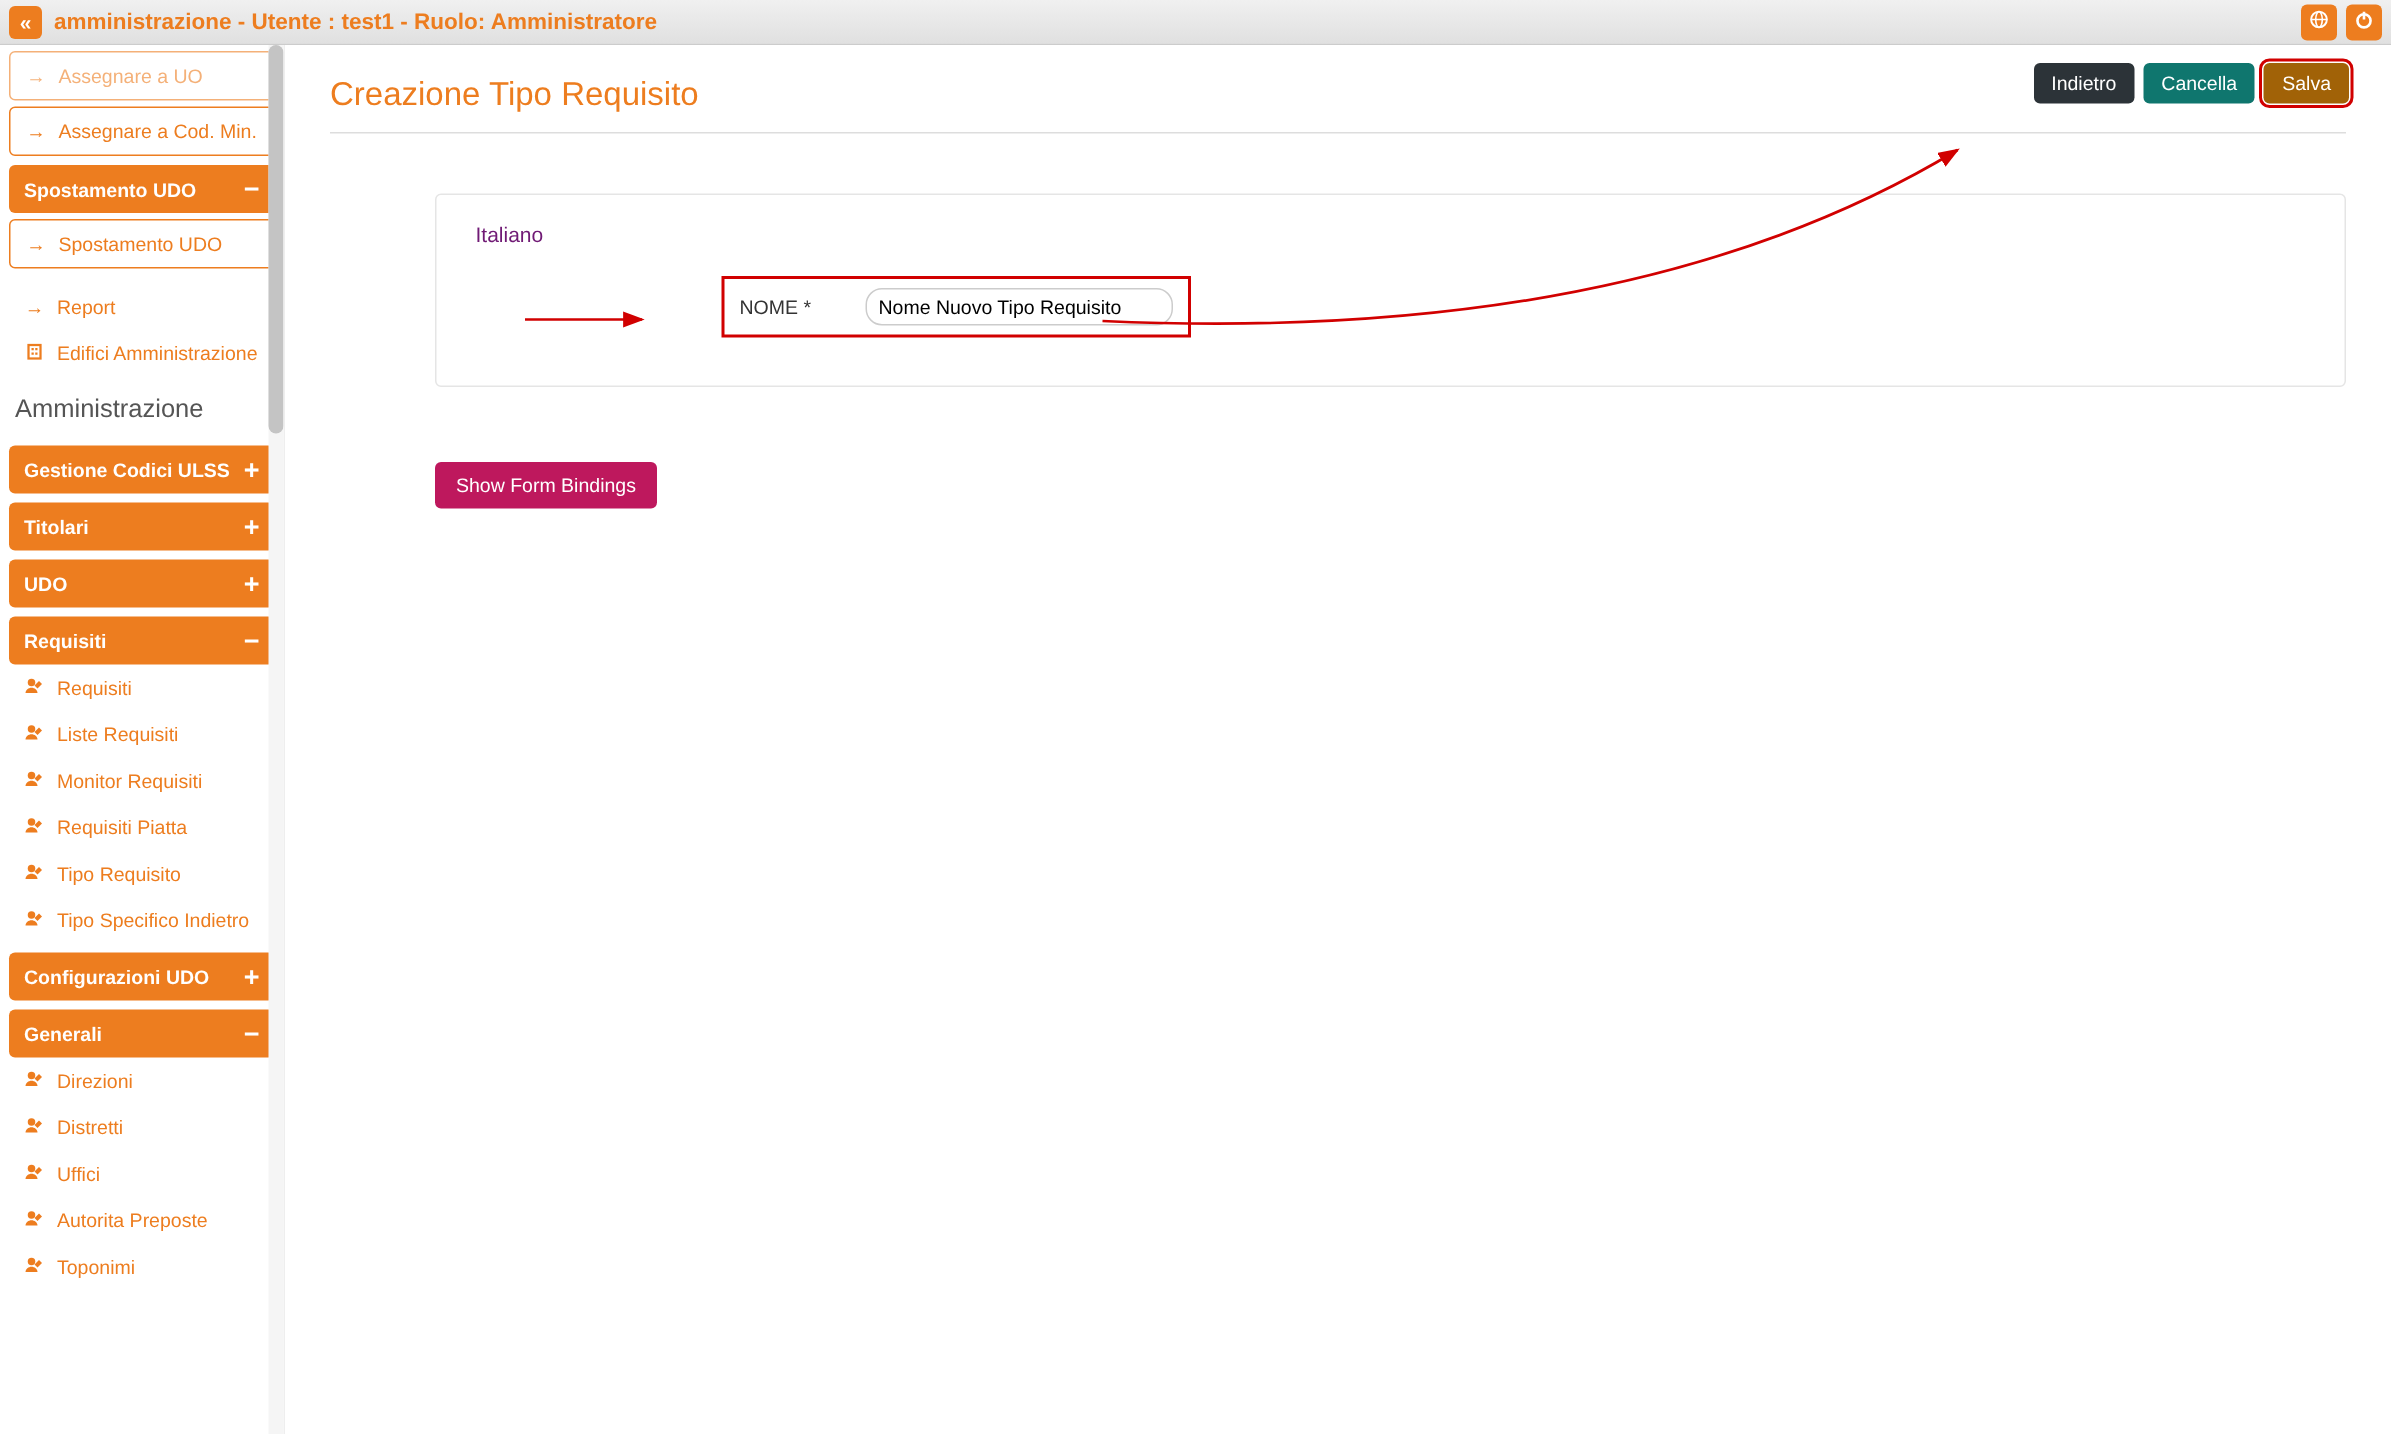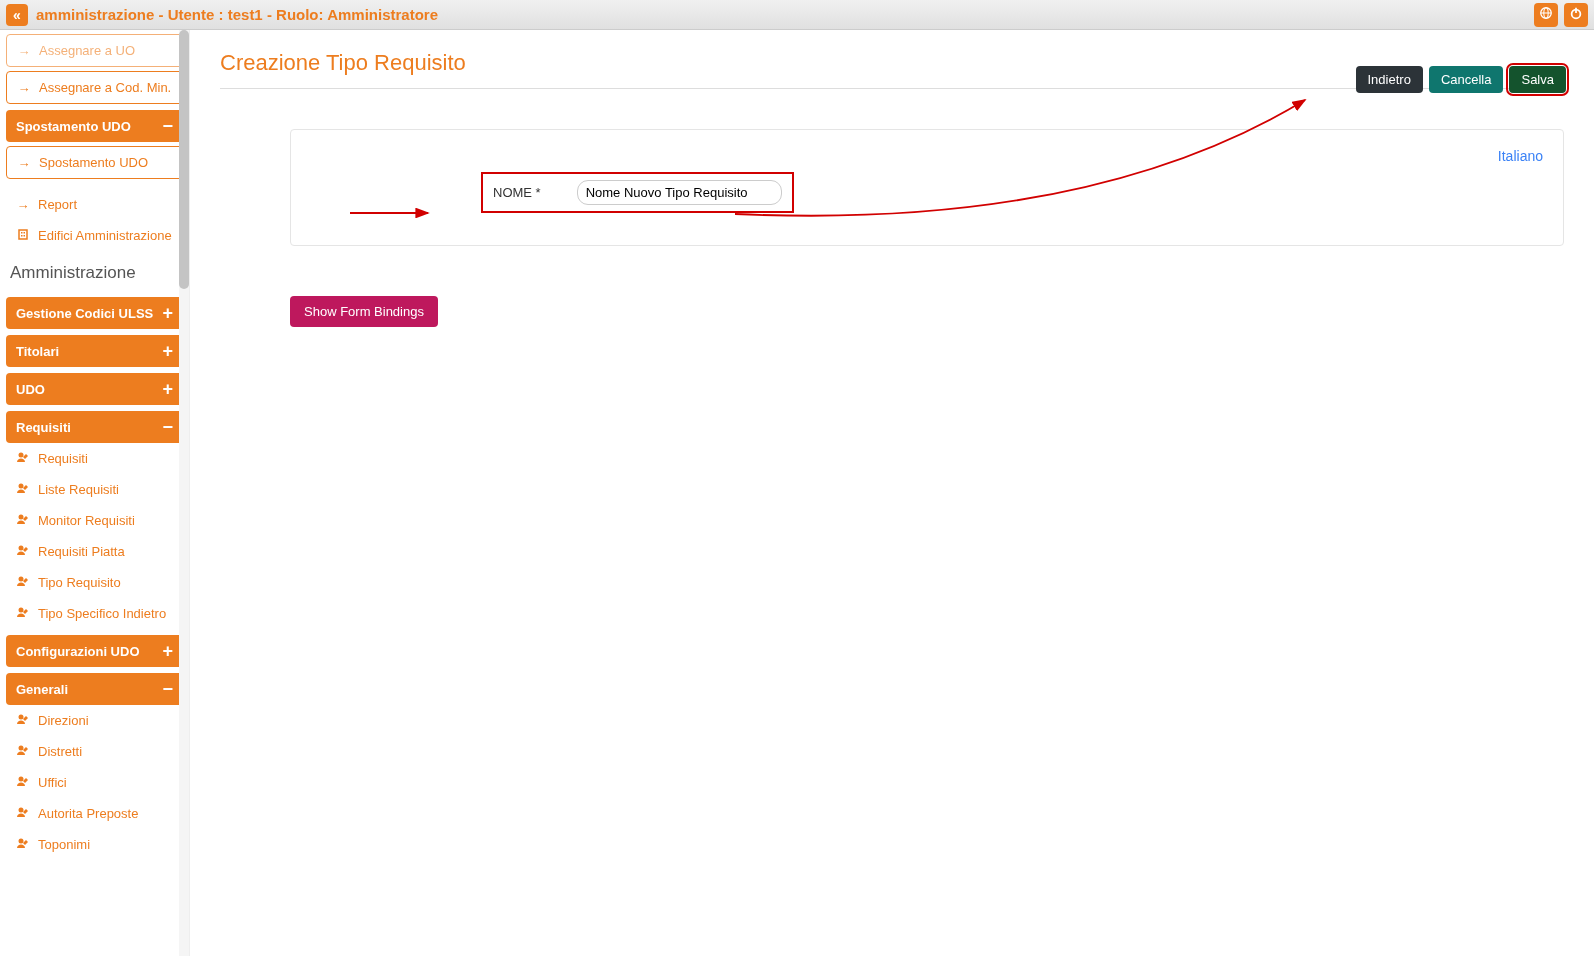--- a/index.html
+++ b/index.html
@@ -93,44 +93,44 @@
     
     .nav-section-label {
       color: #555;
       font-size: 17px;
       font-weight: 500;
       padding: 12px 4px 8px 4px;
     }
     
     .main { flex: 1; padding: 20px 30px; overflow: auto; position: relative; }
     .page-title { color: #ed7d1f; font-size: 22px; font-weight: 400; margin-bottom: 8px; }
-    .page-actions { position: absolute; top: 36px; right: 28px; display: flex; gap: 6px; justify-content: flex-end; }
+    .page-actions { position: absolute; top: 12px; right: 28px; display: flex; gap: 6px; justify-content: flex-end; }
     .btn {
       border: none;
       border-radius: 4px;
       padding: 6px 12px;
       color: #fff;
       font-size: 13px;
       cursor: pointer;
     }
     .btn-dark { background: #2c3338; }
     .btn-gray { background: #0f766e; }
-    .btn-orange { background: #14532d; }
+    .btn-orange { background: #a16207; }
     .btn-orange.outlined { outline: 2px solid #d10000; outline-offset: 1px; }
     
     .divider { border-bottom: 1px solid #ddd; margin: 12px 0 40px 0; }
     
     .form-panel {
       margin-left: 70px;
       border: 1px solid #e5e5e5;
       border-radius: 4px;
       padding: 18px 20px 32px 20px;
       position: relative;
     }
-    .lang-label { font-size: 14px; color: #3b82f6; margin-bottom: 8px; margin-left: 6px; text-align: right; }
+    .lang-label { font-size: 14px; color: #701a75; margin-bottom: 20px; margin-left: 6px; }
     .field-row {
       display: flex;
       align-items: center;
       gap: 18px;
       margin-left: 170px;
     }
     .field-highlight {
       border: 2px solid #d10000;
       padding: 6px 10px;
       display: flex;

